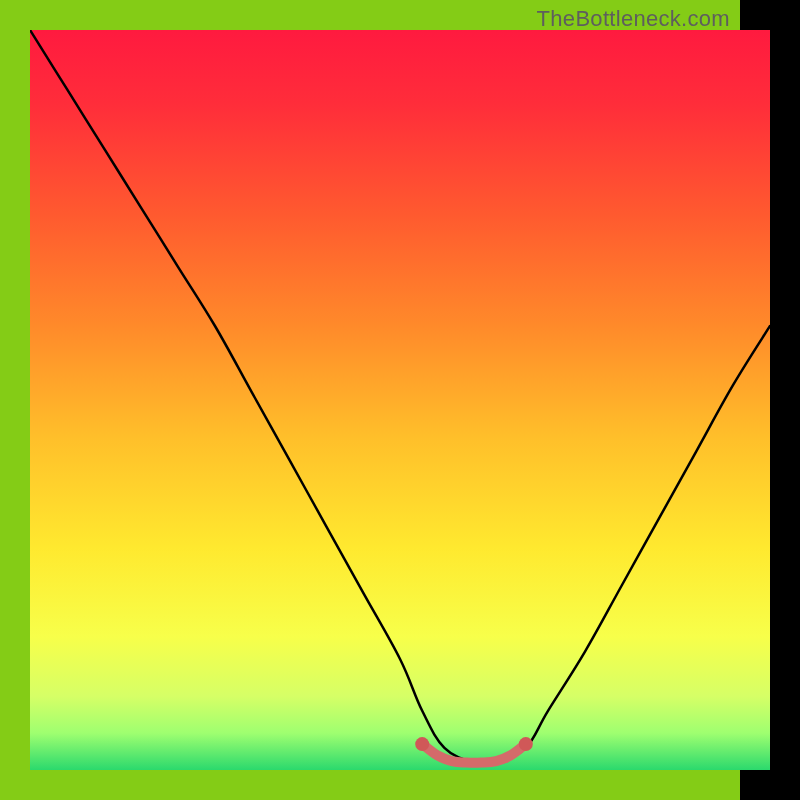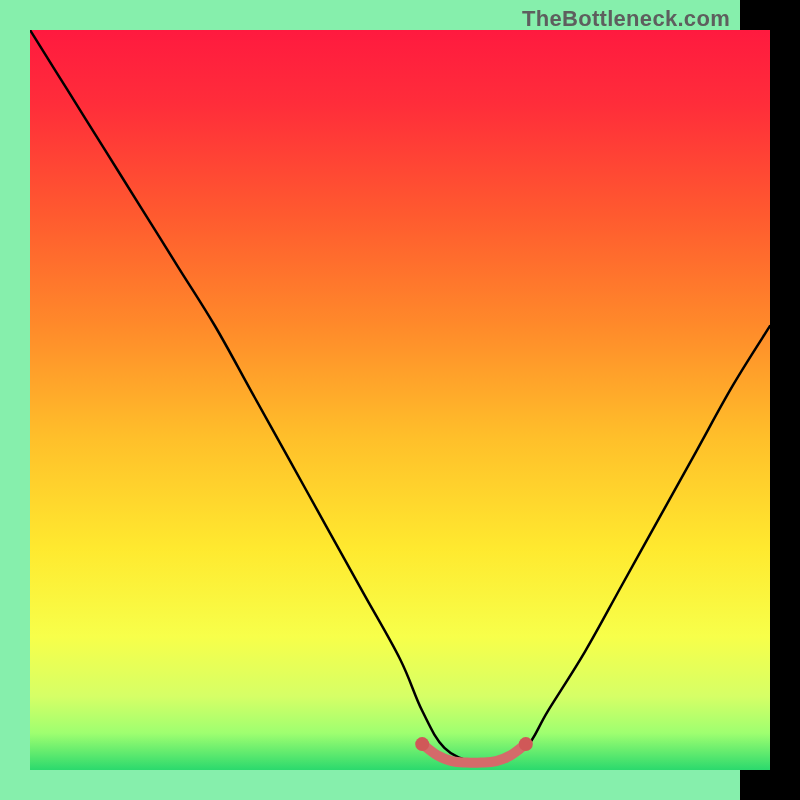--- a/index.html
+++ b/index.html
@@ -8,22 +8,21 @@
     width: 800px;
     height: 800px;
     background: #000;
     overflow: hidden;
     font-family: Arial, Helvetica, sans-serif;
   }
   .frame {
     position: relative;
     width: 740px;
     height: 800px;
-    background: #86efac;
-    font-weight: bold;
+    background: #84cc16;
   }
   .watermark {
     position: absolute;
     top: 6px;
     right: 10px;
     color: #5e5e5e;
     font-size: 22px;
     letter-spacing: 0.3px;
     z-index: 5;
   }

